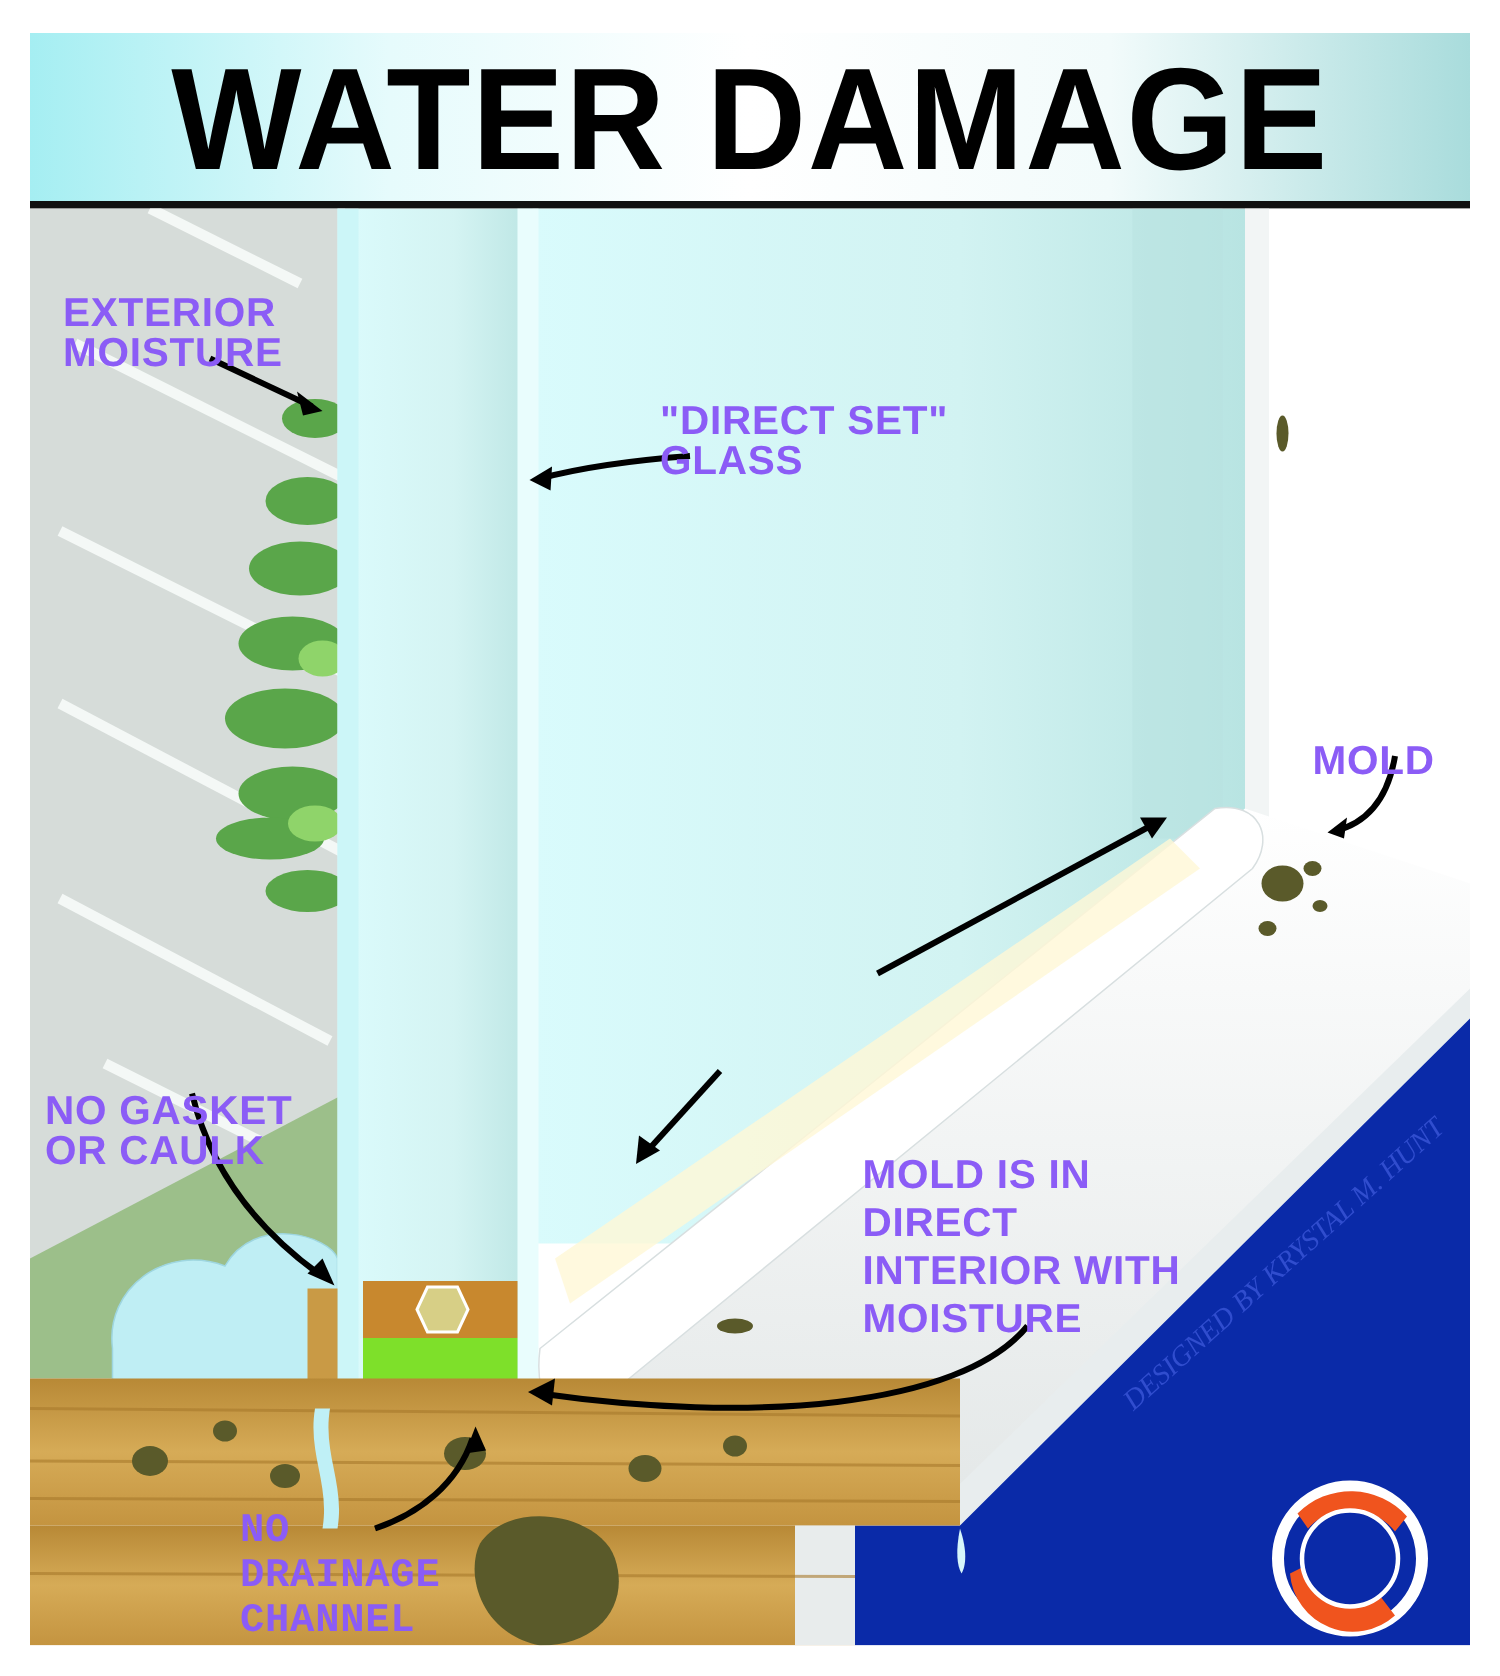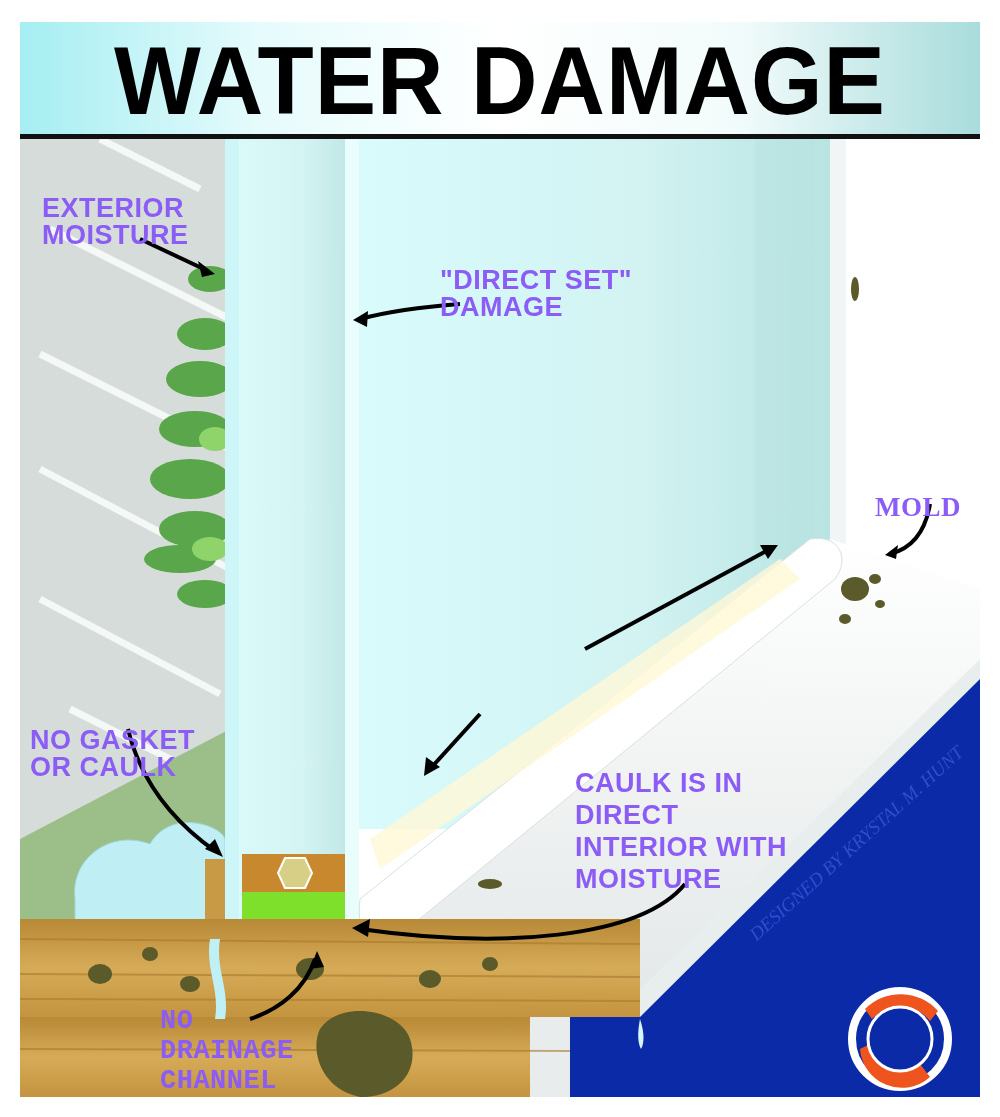--- a/index.html
+++ b/index.html
@@ -150,31 +150,31 @@
         <polygon points="297,812 290,830 304,828"></polygon>
       </g>
     </svg>
 
     <div class="label" style="left:22px; top:56px; width:190px;">
       <div>EXTERIOR</div>
       <div>MOISTURE</div>
     </div>
     <div class="label" style="left:420px; top:128px; width:210px;">
       <div>"DIRECT SET"</div>
-      <div>DAMAGE</div>
+      <div>GLASS</div>
     </div>
-    <div class="label" style="left:855px; top:355px; width:80px;font-family:Liberation Serif, serif;">
+    <div class="label" style="left:855px; top:355px; width:80px;">
       <div>MOLD</div>
     </div>
     <div class="label" style="left:10px; top:540px; width:180px;margin-top:48px;">
       <div>NO GASKET</div>
       <div>OR CAULK</div>
     </div>
     <div class="label" style="left:555px; top:628px; width:240px; line-height:32px;">
-      <div>CAULK IS IN</div>
+      <div>MOLD IS IN</div>
       <div>DIRECT</div>
       <div>INTERIOR WITH</div>
       <div>MOISTURE</div>
     </div>
     <div class="label" style="left:140px; top:867px; width:180px; line-height:30px;font-family:Liberation Mono, monospace;">
       <div>NO</div>
       <div>DRAINAGE</div>
       <div>CHANNEL</div>
     </div>
     <div class="watermark">DESIGNED BY KRYSTAL M. HUNT</div>

